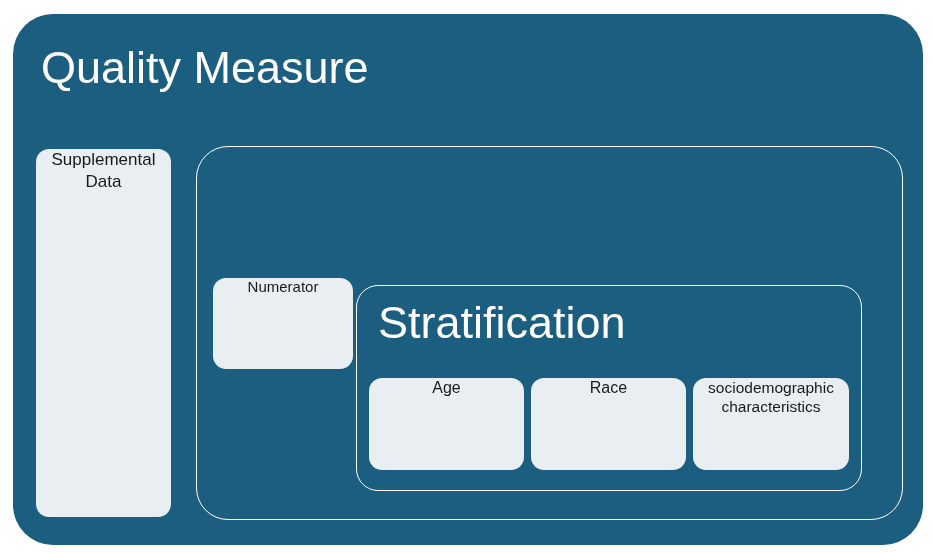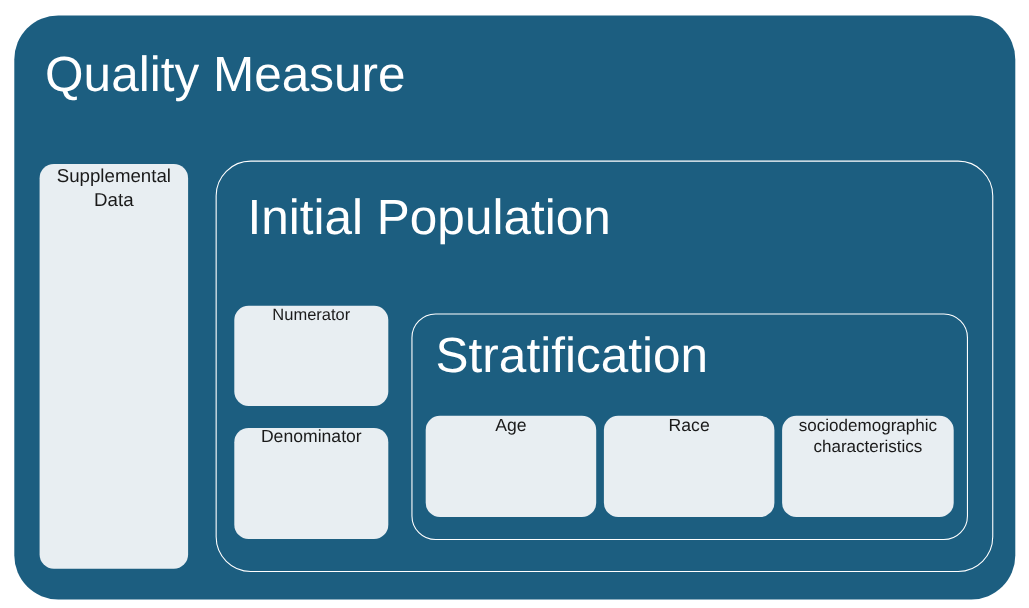--- a/index.html
+++ b/index.html
@@ -77,21 +77,21 @@
     font-size: 15px;
   }
   .denominator {
     left: 16px;
     top: 242px;   
     width: 140px;
     height: 101px;
     font-size: 16px;
   }
   .strat {
-    left: 177px;  
+    left: 159px;  
     top: 138px;   
     width: 504px;
     height: 204px;
     border-radius: 22px;
   }
   .strat-item {
     top: 92px;    
     width: 155px;
     height: 92px;
     font-size: 16px;
@@ -110,29 +110,25 @@
   <div class="outer">
 
     <div class="big-title qm-title">Quality Measure</div>
 
     <div class="light-box supplemental">
       <span>Supplemental Data</span>
     </div>
 
     <div class="outline-box ip">
 
-      <div class="big-title ip-title">Initial Population</div>
 
       <div class="light-box numerator">
         <span>Numerator</span>
       </div>
 
-      <div class="light-box denominator">
-        <span>Denominator</span>
-      </div>
 
       <div class="outline-box strat">
 
         <div class="big-title strat-title">Stratification</div>
 
         <div class="light-box strat-item age">
           <span>Age</span>
         </div>
 
         <div class="light-box strat-item race">

